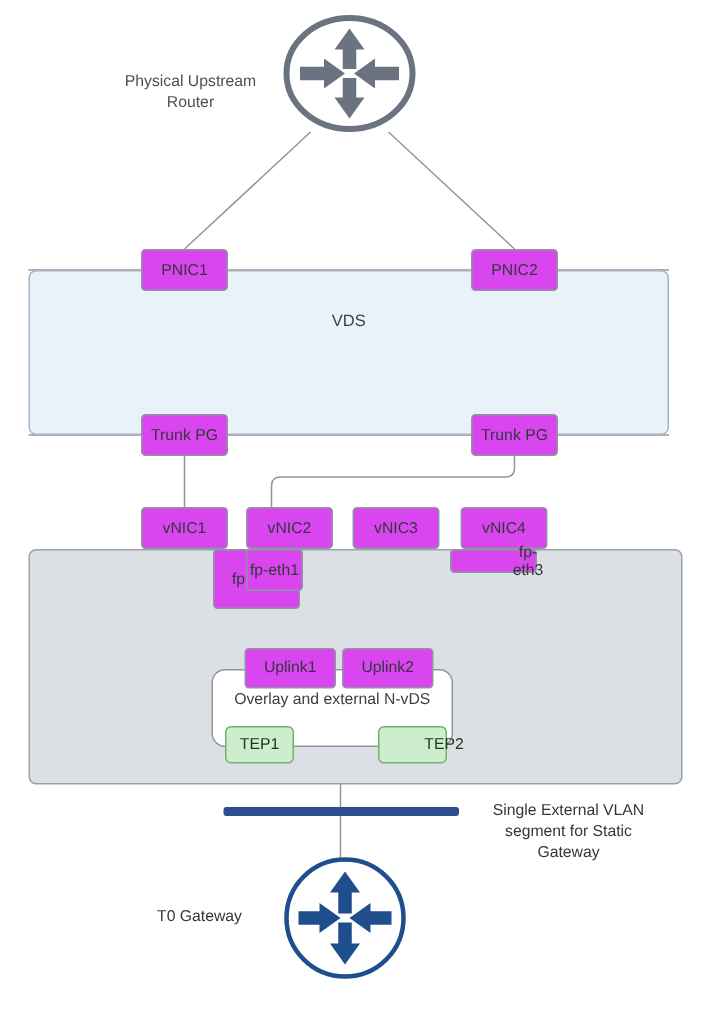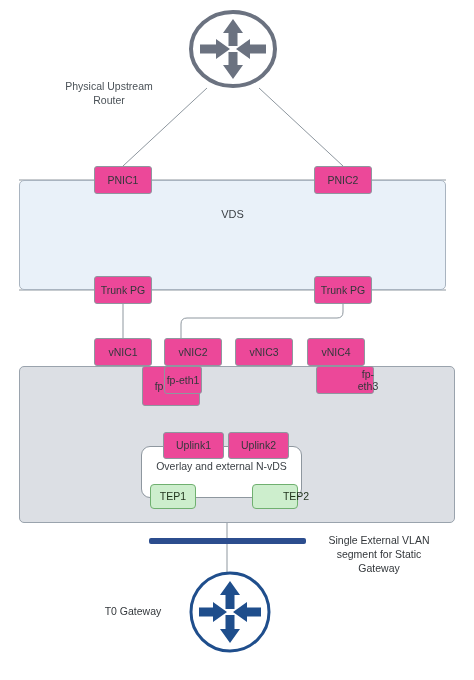--- a/index.html
+++ b/index.html
@@ -56,21 +56,21 @@
   }
   .region-label {
     position: absolute;
     font-size: 11px;
     color: #3a3f44;
     text-align: center;
     white-space: nowrap;
   }
   
   .box {
-    background: #ec4899;
+    background: #d946ef;
     border: 1px solid #8e979f;
     border-radius: 3px;
     font-size: 10.5px;
     color: #33373b;
     z-index: 5;
   }
   .box-tep {
     background: #cdeecd;
     border: 1px solid #70b070;
     border-radius: 4px;
@@ -143,21 +143,21 @@
       <path d="M 47 11 L 57 25 L 51.5 25 L 51.5 38 L 42.5 38 L 42.5 25 L 37 25 Z" fill="#6b7280"></path>
 
       <path d="M 47 71 L 37 57 L 42.5 57 L 42.5 44 L 51.5 44 L 51.5 57 L 57 57 Z" fill="#6b7280"></path>
 
       <path d="M 44 41 L 30 51 L 30 45.5 L 14 45.5 L 14 36.5 L 30 36.5 L 30 31 Z" fill="#6b7280"></path>
 
       <path d="M 50 41 L 64 31 L 64 36.5 L 80 36.5 L 80 45.5 L 64 45.5 L 64 51 Z" fill="#6b7280"></path>
     </svg>
   </div>
 
-  <div class="text-label" style="left:52px; top:48px; width:114px;margin-top:32px;">
+  <div class="text-label" style="left:70px; top:48px; width:114px;">
     <div>Physical Upstream</div>
     <div>Router</div>
   </div>
 
   <div class="node region region-vds" style="left:19px; top:180px; width:427px; height:110px;"></div>
   <div class="region-label" style="left:19px; top:208px; width:427px;">VDS</div>
 
   <div class="node box" style="left:94px; top:166px; width:58px; height:28px;">
     <span>PNIC1</span>
   </div>
@@ -188,21 +188,21 @@
     <span>fp-eth1</span>
   </div>
 
   <div class="node box" style="left:235px; top:338px; width:58px; height:28px;">
     <span>vNIC3</span>
   </div>
 
   <div class="node box" style="left:307px; top:338px; width:58px; height:28px;">
     <span>vNIC4</span>
   </div>
-  <div class="node box" style="left:316px; top:366px; width:58px; height:28px;padding-left:46px;">
+  <div class="node box" style="left:300px; top:366px; width:58px; height:16px;padding-left:46px;">
     <span>fp-eth3</span>
   </div>
 
   <div class="node region region-nvds" style="left:141px; top:446px; width:161px; height:52px;"></div>
   <div class="region-label" style="left:131px; top:460px; width:181px; font-size:10.5px;">Overlay and external N-vDS</div>
 
   <div class="node box" style="left:163px; top:432px; width:61px; height:27px;">
     <span>Uplink1</span>
   </div>
   <div class="node box" style="left:228px; top:432px; width:61px; height:27px;">

